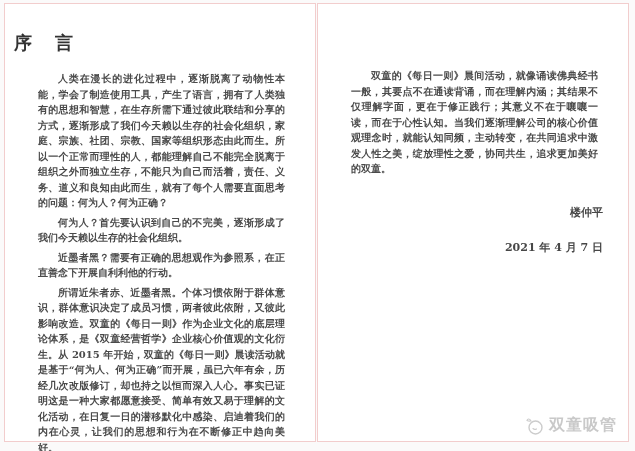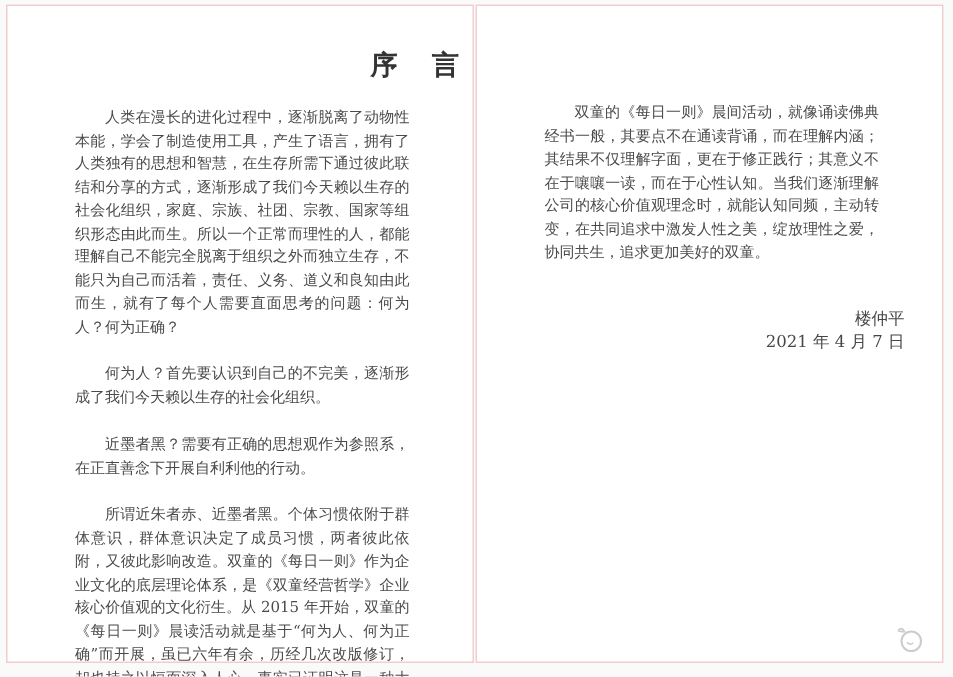--- a/index.html
+++ b/index.html
@@ -18,48 +18,49 @@
     height: 439px;
     width: 312px;
     background: #ffffff;
     border: 1px solid #f2cdcd;
     box-sizing: border-box;
   }
   .page-left  { left: 4px; }
   .page-right { left: 317px; }
   .doc-title {
     margin: 27px 0 10px 0;
-    text-align: right;
+    text-align: left;
     font-size: 18px;
     font-weight: bold;
     letter-spacing: 9px;
     text-indent: 9px; 
     color: #333333;
     font-family: "Liberation Sans", sans-serif;
   }
   .body-text {
     margin: 0;
     padding: 0 26px 0 29px;
     font-size: 10px;
     line-height: 15.5px;
     color: #4a4a4a;
     text-align: justify;
   }
   .page-left .body-text { margin-top: 16px; }
   .page-right .body-text { margin-top: 64px; }
-  .para { margin: 16px; text-indent: 2em; }
+  .para { margin: 4px; text-indent: 2em; font-weight: bold; }
   .closing-line { margin: 0; text-indent: 0; }
   .signature-block {
     margin: 28px 25px 0 0;
     text-align: right;
     font-size: 11px;
     color: #474747;
     line-height: 15px;
+    font-weight: bold;
   }
-  .signature-date { margin-top: 0; }
+  .signature-date { margin-top: 20px; }
   .watermark {
     position: absolute;
     right: 11px;
     bottom: 5px;
     display: flex;
     align-items: center;
     gap: 4px;
     color: #c9c9c9;
     font-size: 16px;
     font-weight: 600;
@@ -93,16 +94,17 @@
     </div>
 
     <div class="watermark">
       <span>
         <svg width="20" height="20" viewBox="0 0 20 20" fill="none">
           <circle cx="10.5" cy="11.5" r="6.5" stroke="#cccccc" stroke-width="1.4"></circle>
           <path d="M6 5 C5 2.5, 2.5 2.5, 2 4.5 C4 5.5, 5.5 5, 6 5 Z" stroke="#cccccc" stroke-width="1.1" fill="none"></path>
           <path d="M8 12.5 q1.5 1.5 3.5 0.4" stroke="#cccccc" stroke-width="1.1" stroke-linecap="round"></path>
         </svg>
       </span>
+      <span>双童吸管</span>
     </div>
   </div>
 
 </div>
 
 </body></html>

